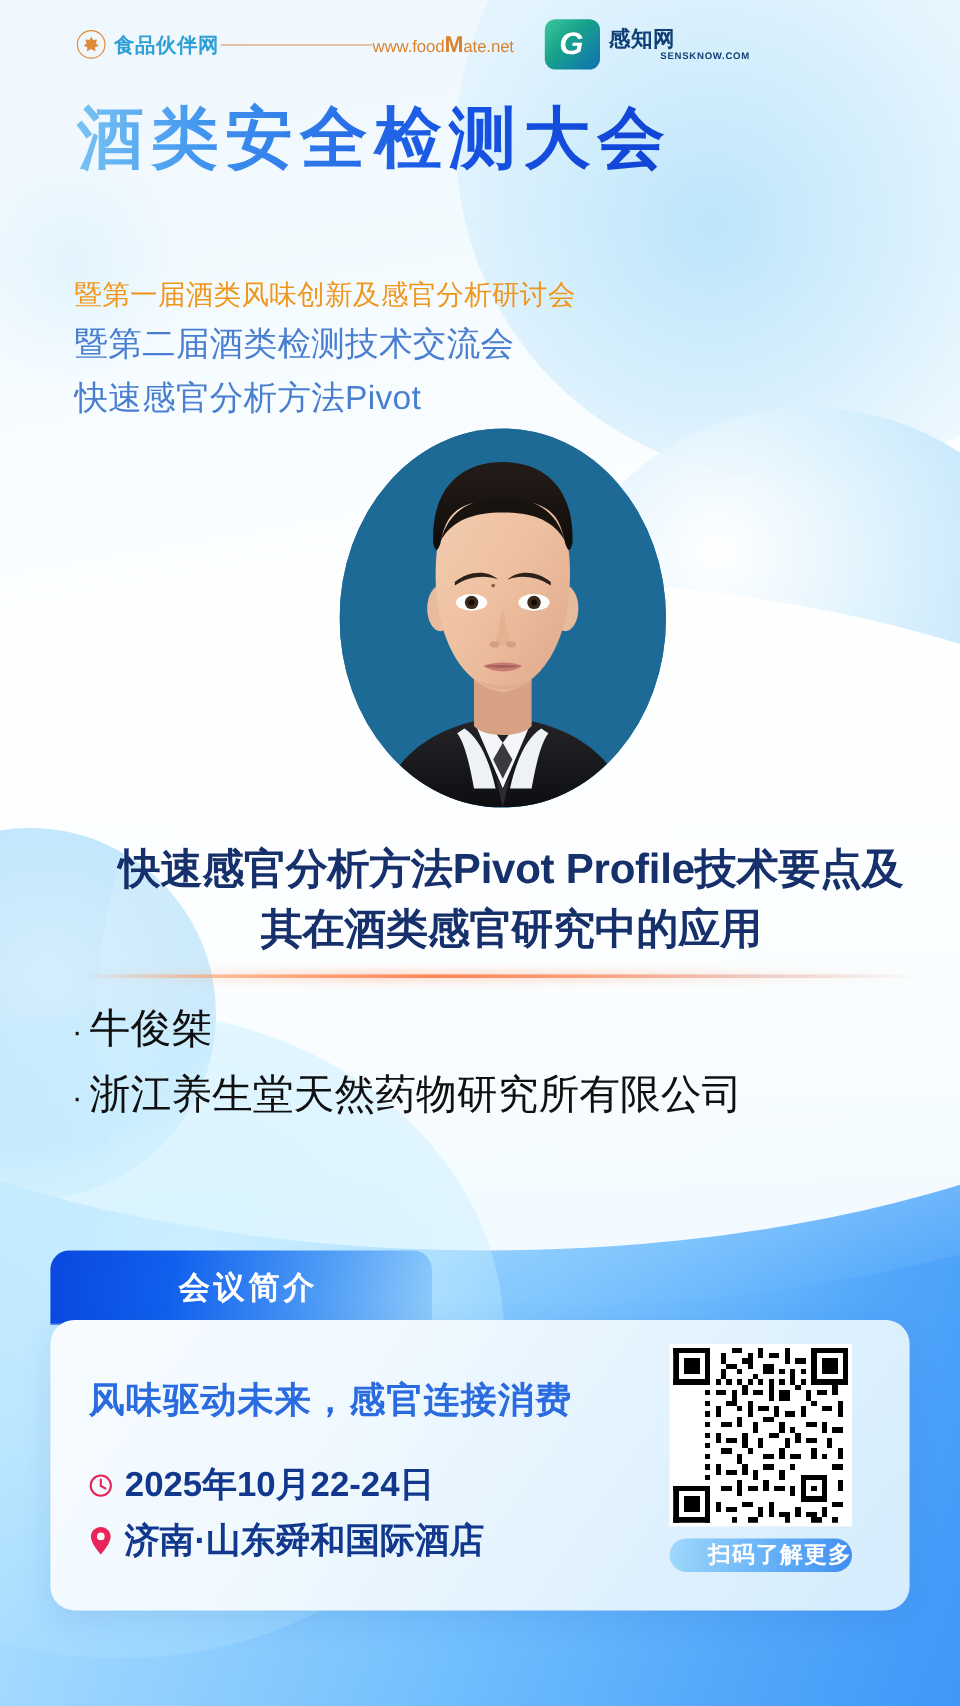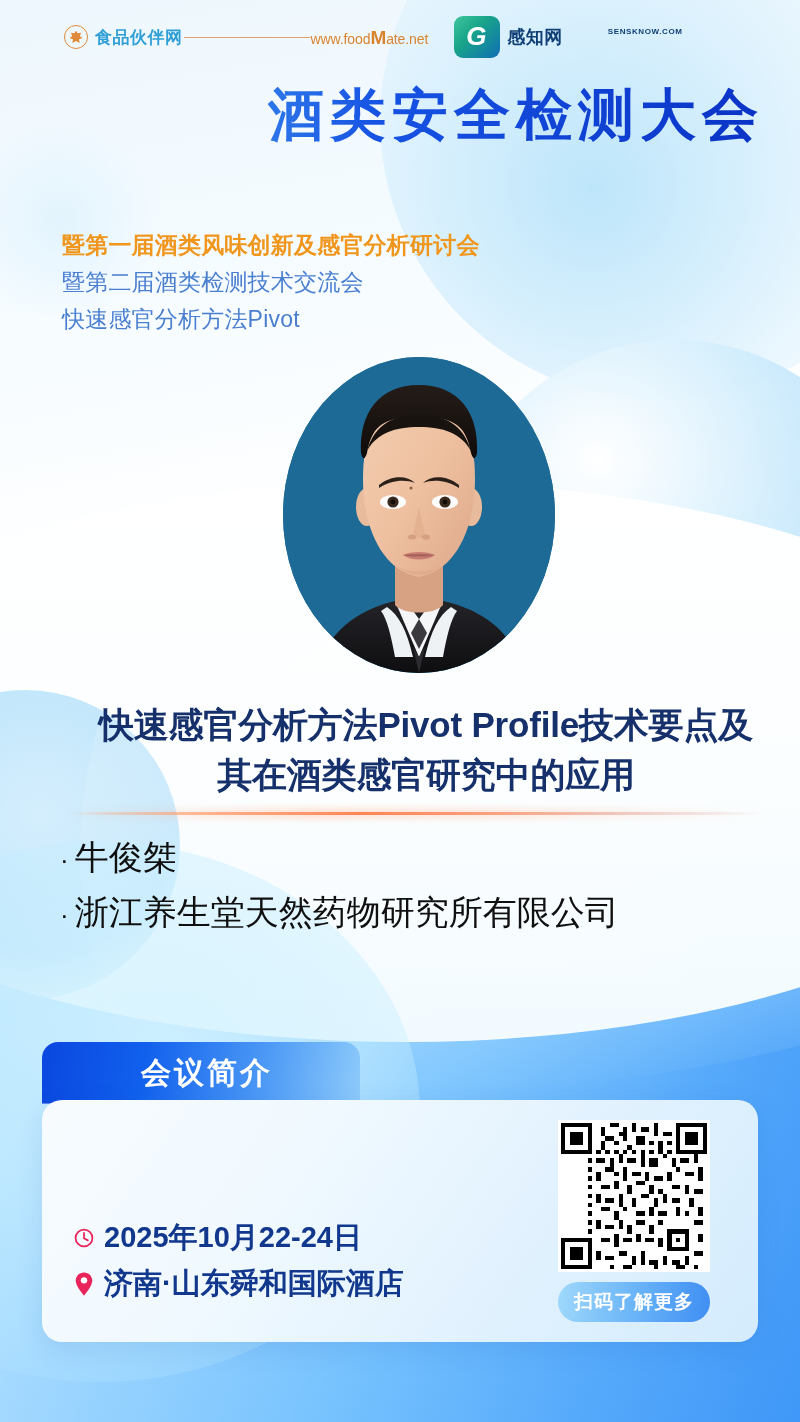--- a/index.html
+++ b/index.html
@@ -94,45 +94,44 @@
   .sk-mark{
     width:46px;height:42px;border-radius:9px;
     background:linear-gradient(135deg,#3ec79c 0%,#19a48a 40%,#0f6fb5 100%);
     position:relative;overflow:hidden;
     display:flex;align-items:center;justify-content:center;
   }
   .sk-mark span{
     color:#fff;font-size:26px;font-weight:800;font-style:italic;line-height:1;
     transform:translate(-1px,-1px);
   }
-  .sk-txt{display:flex;flex-direction:row;gap:2px;}
+  .sk-txt{display:flex;flex-direction:column;gap:2px;}
   .sk-cn{font-size:18px;font-weight:800;color:#0f3f74;line-height:1;letter-spacing:.5px;}
   .sk-en{font-size:8px;font-weight:700;color:#0f3f74;letter-spacing:.6px;line-height:1;padding-left:43px;}
 
   
   .headline{position:absolute;left:64px;top:82px;width:700px;}
   .hl-en{
     font-size:62px;font-weight:800;font-style:italic;letter-spacing:-1px;line-height:1.02;
     background:linear-gradient(95deg,#7cc6f5 0%,#4a9df0 18%,#1b5fe6 48%,#0b37c9 100%);
     -webkit-background-clip:text;background-clip:text;color:transparent;
     white-space:nowrap;
   }
   .hl-cn{
     margin-top:2px;
     font-size:56px;font-weight:800;letter-spacing:6px;line-height:1.1;
     background:linear-gradient(95deg,#79c4f4 0%,#3f93ee 16%,#1653e3 45%,#0a33c6 100%);
     -webkit-background-clip:text;background-clip:text;color:transparent;
     white-space:nowrap;
-    text-align:right;
   }
 
   
   .sublines{position:absolute;left:62px;top:228px;}
-  .sub1{font-size:23px;font-weight:700;color:#f0961d;line-height:1.55;letter-spacing:.2px;}
-  .sub2,.sub3{font-size:23px;font-weight:400;color:#4a7fd0;line-height:1.62;letter-spacing:.2px;}
+  .sub1{font-size:23px;font-weight:400;color:#f0961d;line-height:1.55;letter-spacing:.2px;}
+  .sub2,.sub3{font-size:28px;font-weight:400;color:#4a7fd0;line-height:1.62;letter-spacing:.2px;}
 
   
   .portrait{
     position:absolute;left:283px;top:357px;width:272px;height:316px;
     border-radius:50%;
     overflow:hidden;
     background:#1d6a96;
   }
   .portrait svg{display:block;width:100%;height:100%;}
 
@@ -170,21 +169,21 @@
 
   
   .sec-tab{
     position:absolute;left:42px;top:1042px;width:318px;height:62px;
     border-radius:16px 16px 0 0;
     background:linear-gradient(100deg,#0a47df 0%,#1160ed 32%,#4e9bf6 70%,#8ecbfb 100%);
     display:flex;align-items:center;justify-content:center;
     box-shadow:0 -1px 0 rgba(255,255,255,.35) inset;
   }
   .sec-tab-label{
-    color:#fff;font-size:30px;font-weight:800;letter-spacing:3px;
+    color:#fff;font-size:26px;font-weight:800;letter-spacing:3px;
     transform:translateX(6px);
   }
 
   
   .info-card{
     position:absolute;left:42px;top:1100px;width:716px;height:242px;
     border-radius:20px;
     background:linear-gradient(125deg,#f7fbfe 0%,#f0f9ff 34%,#e2f2fe 64%,#d4ecfd 100%);
     box-shadow:0 8px 26px rgba(22,86,170,.12);
   }
@@ -196,23 +195,23 @@
   .meta-row{display:flex;align-items:center;gap:9px;margin-bottom:6px;}
   .meta-text{font-size:29px;font-weight:700;color:#11388d;letter-spacing:0px;white-space:nowrap;text-align:center;}
   .ic{width:23px;height:25px;flex:0 0 23px;display:flex;align-items:center;justify-content:center;}
   .ic svg{display:block;}
 
   
   .qr-wrap{position:absolute;right:48px;top:20px;width:152px;}
   .qr{width:152px;height:152px;background:#fff;padding:3px;display:block;}
   .qr svg{display:block;width:100%;height:100%;}
   .qr-btn{
-    margin-top:10px;width:152px;height:40px;border-radius:20px;
+    margin-top:10px;width:152px;height:28px;border-radius:20px;
     background:linear-gradient(95deg,#9fd8fb 0%,#6cb6f8 48%,#3f8ef3 100%);
-    display:flex;align-items:center;justify-content:center;
+    display:flex;align-items:center;justify-content:flex-end;
   }
   .qr-btn span{color:#fff;font-size:19px;font-weight:600;letter-spacing:1px;}
 </style>
 </head>
 <body>
 
 <div id="poster">
 
   <div class="bg-layer">
     <div class="bg-glow-tr"></div>
@@ -334,20 +333,21 @@
       <span>浙江养生堂天然药物研究所有限公司</span>
     </div>
   </div>
 
   <div class="sec-tab">
     <span class="sec-tab-label">会议简介</span>
   </div>
 
   <div class="info-card">
 
+    <div class="slogan">风味驱动未来，感官连接消费</div>
 
     <div class="meta">
       <div class="meta-row">
         <span class="ic">
           <svg width="22" height="22" viewBox="0 0 24 24">
             <circle cx="12" cy="12" r="9.2" fill="none" stroke="#e8245a" stroke-width="1.9"></circle>
             <path d="M12 6.5 V12.3 L16.2 14.6" fill="none" stroke="#e8245a" stroke-width="1.9" stroke-linecap="round"></path>
           </svg>
         </span>
         <span class="meta-text">2025年10月22-24日</span>

